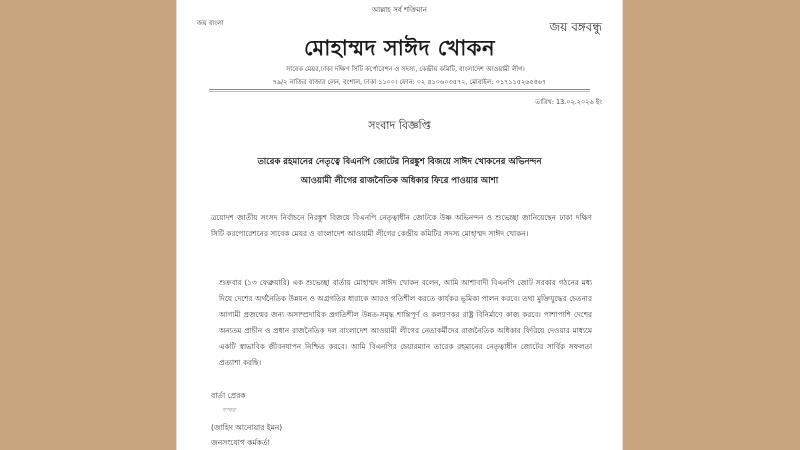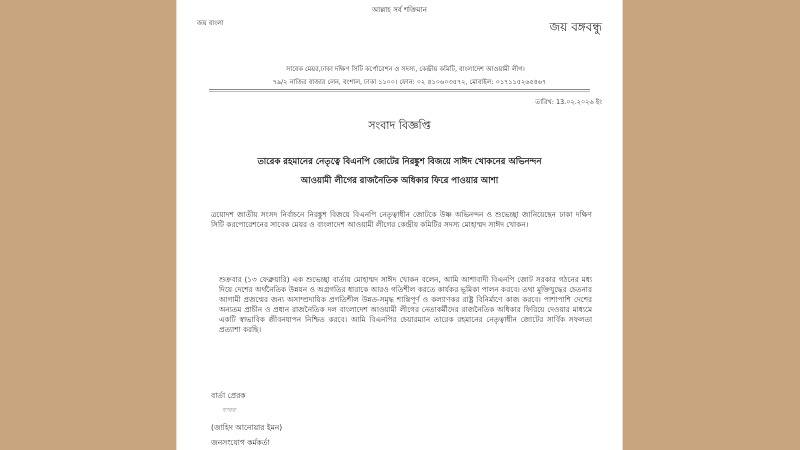--- a/index.html
+++ b/index.html
@@ -26,38 +26,39 @@
   .desig { top:64px; font-size:6.5px;padding-left:12px; }
   .addr { top:77px; font-size:6.5px;margin-left:20px; }
   .rule1 { position:absolute; left:32px; right:32px; top:89px; height:1px; background:#888; }
   .rule2 { position:absolute; left:32px; right:32px; top:91px; height:1px; background:#bbb; }
   .date { top:97px; right:20px; font-size:6.5px; }
   .heading { top:117px; font-size:11px; font-weight:normal; color:#222; }
   .headline { font-size:8.5px; font-weight:bold; color:#222; }
   .hl1 { top:155px; }
   .hl2 { top:174px; }
   .para {
-    position:absolute; left:34px; right:30px; font-size:7.3px; line-height:10px;
+    position:absolute; left:34px; right:30px; font-size:7.3px; line-height:16px;
     color:#333; text-align:justify;
   }
   .p1 { top:210px; }
   .p2 { top:275px;margin-left:8px; }
   .sign { position:absolute; left:34px; font-size:7.5px; color:#333; }
   .s1 { top:390px; }
   .sigimg { top:405px; left:45px; font-size:6px; color:#aaa; font-style:italic; }
   .s2 { top:422px; }
   .s3 { top:437px; }
 </style>
 </head>
 <body>
 
 <div class="page">
   <div class="t center motto">আল্লাহ সর্ব শক্তিমান</div>
   <div class="t slogan-l">জয় বাংলা</div>
   <div class="t slogan-r">জয় বঙ্গবন্ধু</div>
+  <div class="t center name">মোহাম্মদ সাঈদ খোকন</div>
   <div class="t center desig">সাবেক মেয়র,ঢাকা দক্ষিণ সিটি কর্পোরেশন ও সদস্য, কেন্দ্রীয় কমিটি, বাংলাদেশ আওয়ামী লীগ।</div>
   <div class="t center addr">৭৯/২ নাজির বাজার লেন, বংশাল, ঢাকা ১১০০। ফোন: ০২ ৪১০৬০৩৫৭২, মোবাইল: ০১৭১১৫২৬৫৪৬৭</div>
   <div class="rule1"></div>
   <div class="rule2"></div>
 
   <div class="t date">তারিখ: 13.০২.২০২৬ ইং</div>
   <div class="t center heading">সংবাদ বিজ্ঞপ্তি</div>
   <div class="t center headline hl2">আওয়ামী লীগের রাজনৈতিক অধিকার ফিরে পাওয়ার আশা</div>
   <div class="t center headline hl1">তারেক রহমানের নেতৃত্বে বিএনপি জোটের নিরঙ্কুশ বিজয়ে সাঈদ খোকনের অভিনন্দন</div>
 

